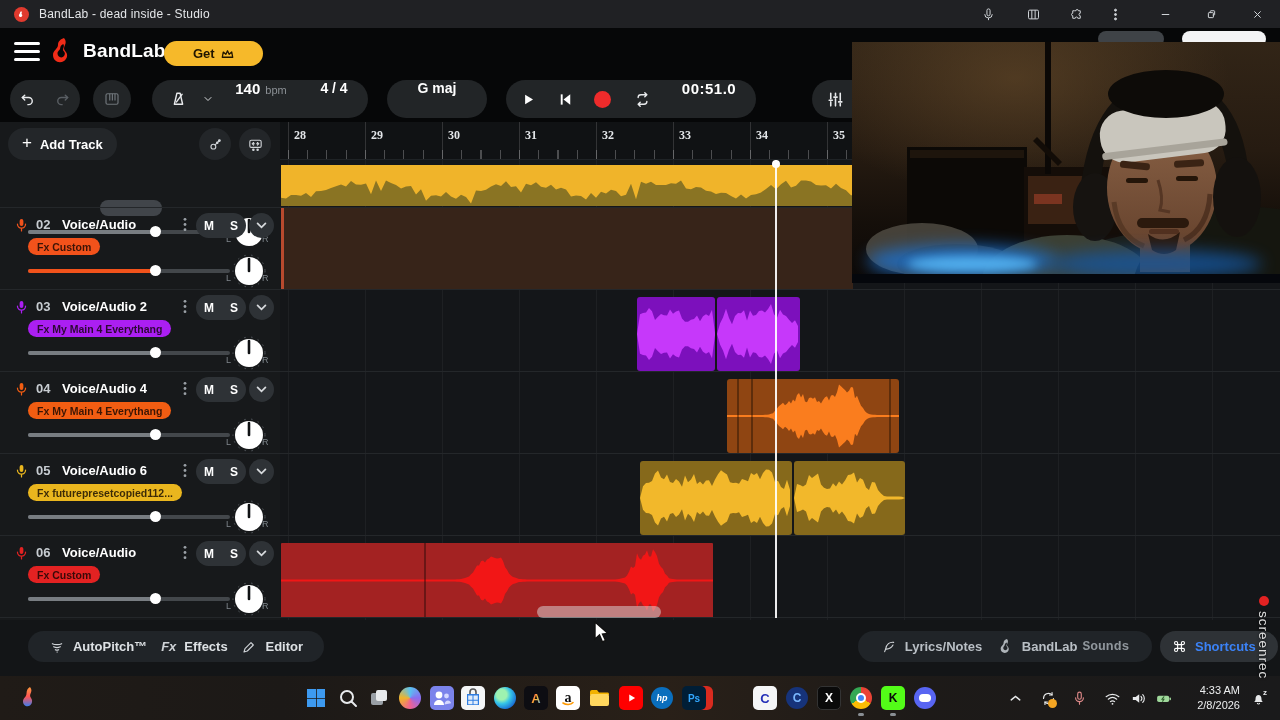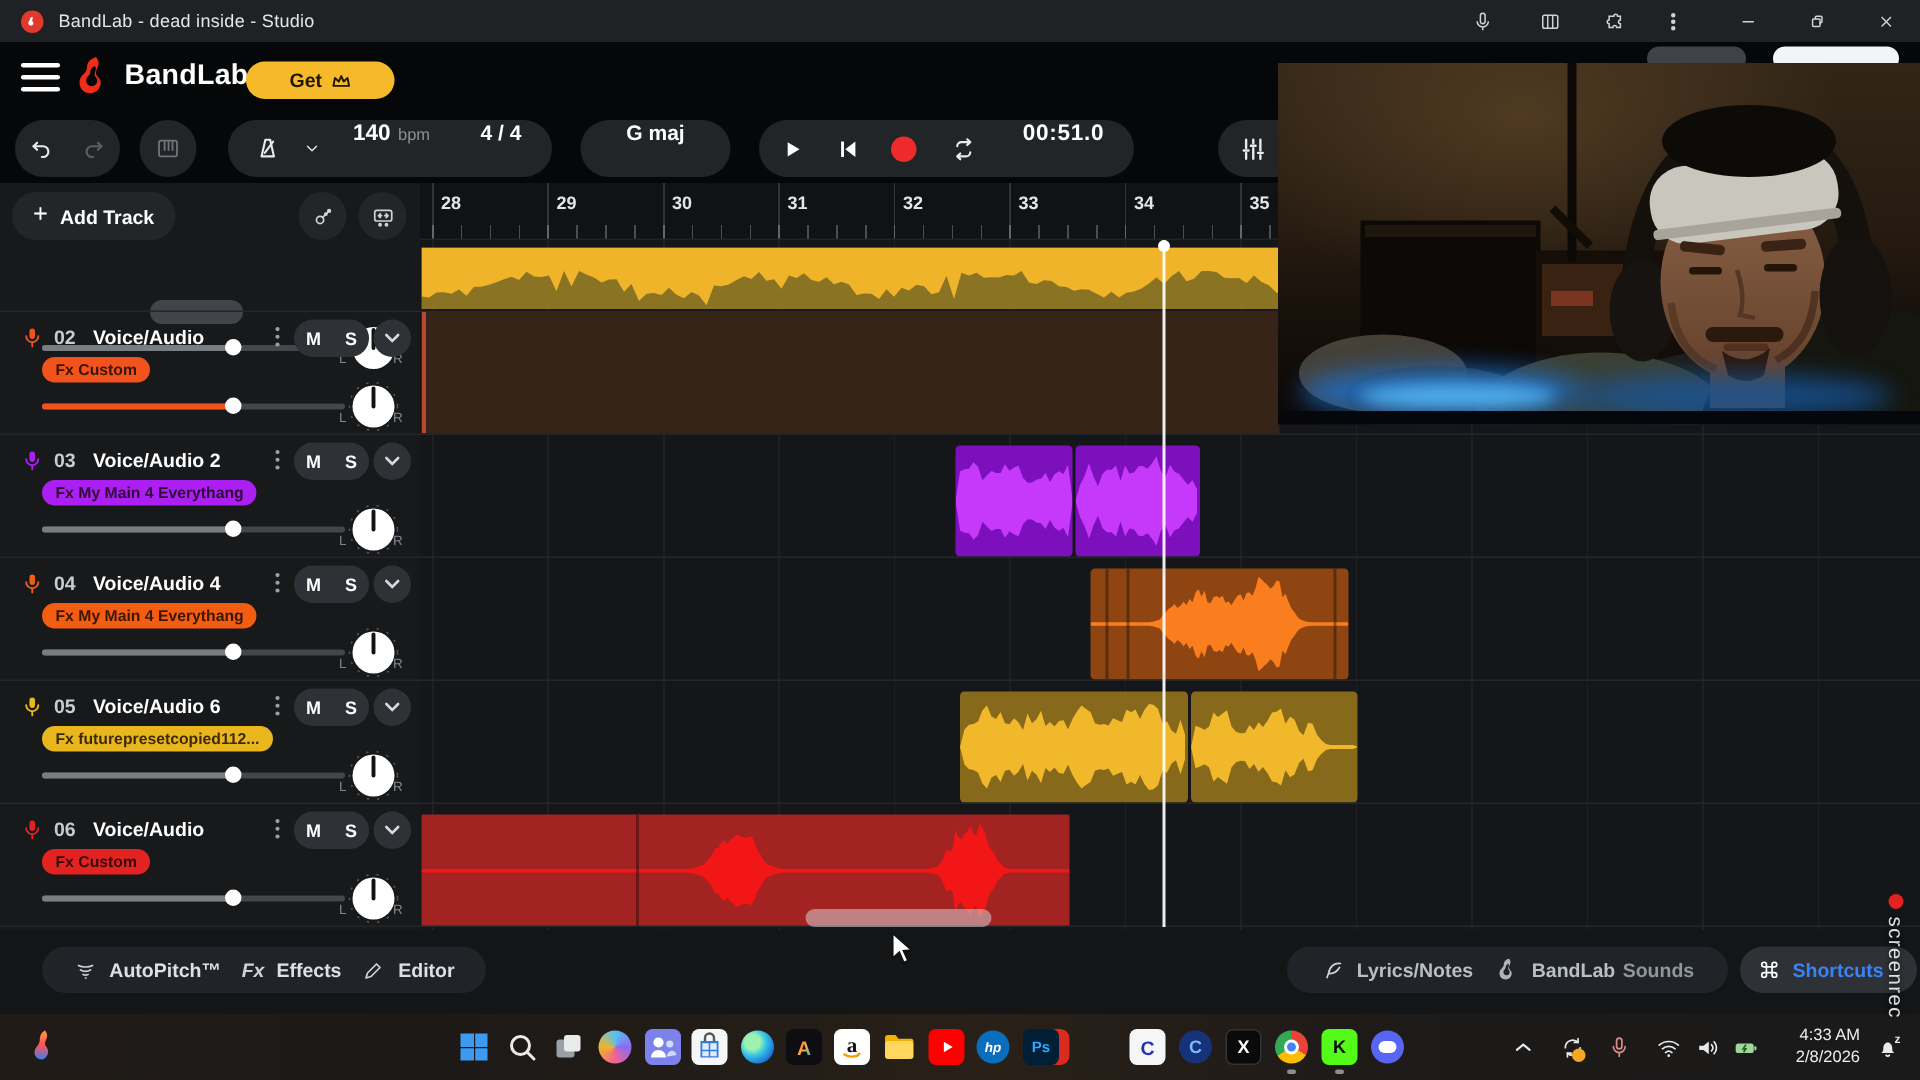--- a/index.html
+++ b/index.html
@@ -59,40 +59,40 @@
   .chevbtn svg { width:11px; height:7px; stroke:#d7dadd; stroke-width:2; fill:none; stroke-linecap:round; }
   .fxpill { position:absolute; left:28px; top:31px; height:17px; padding:0 9px; border-radius:9px; display:flex; align-items:center; color:rgba(10,2,0,.78); font-size:10.5px; font-weight:700; white-space:nowrap; }
   .slider { position:absolute; left:28px; top:62px; width:202px; height:4px; background:#43474b; border-radius:2px; }
   .slider .fill { position:absolute; left:0; top:0; height:4px; width:128px; border-radius:2px; }
   .slider .thumb { position:absolute; left:122px; top:-4px; width:11px; height:11px; background:#fff; border-radius:50%; }
   .knob { position:absolute; left:232px; top:47px; width:34px; height:34px; }
   .panlbl { position:absolute; top:66px; color:#7f868c; font-size:9px; }
   .pl { left:226px; } .pr { left:262px; }
 
   
-  #arrange { position:absolute; left:280px; top:122px; width:1000px; height:498px; background:#141619; }
+  #arrange { position:absolute; left:280px; top:122px; width:1000px; height:498px; background:#141619;font-family:Liberation Serif, serif; }
   #ruler { position:absolute; left:0; top:0; width:1000px; height:38px; background:#101214;
            border-bottom:1px solid #1f2326; }
   #ruler .barlines { position:absolute; inset:0; background:repeating-linear-gradient(90deg, rgba(255,255,255,.14) 0 1px, transparent 1px 77px); background-position-x:8px; }
   #ruler .ticks { position:absolute; left:0; bottom:0; width:100%; height:9px; background:repeating-linear-gradient(90deg, rgba(255,255,255,.25) 0 1px, transparent 1px 19.25px); background-position-x:8px; }
   .barnum { position:absolute; top:6px; color:#e3e6e9; font-size:12px; font-weight:700; }
   #grid { position:absolute; left:0; top:38px; width:1000px; height:460px; background:repeating-linear-gradient(90deg, rgba(255,255,255,.045) 0 1px, transparent 1px 77px); background-position-x:8px; }
   .clip { position:absolute; overflow:hidden; }
   .clip svg { position:absolute; left:0; top:0; }
   #playhead { position:absolute; left:495px; top:38px; width:2px; height:458px; background:rgba(255,255,255,.92); z-index:8; }
   #playhead .dot { position:absolute; left:-3px; top:0px; width:8px; height:8px; border-radius:50%; background:#fff; }
   #hscroll { position:absolute; left:257px; top:484px; width:124px; height:12px; background:rgba(222,222,224,.5); border-radius:6px; z-index:9; }
 
   
   #dock { position:absolute; left:0; top:620px; width:1280px; height:56px; background:#131517; }
   .dockpill { position:absolute; top:11px; height:31px; background:#202428; border-radius:16px; display:flex; align-items:center; color:#dde1e4; font-size:13px; font-weight:700; }
   .dockitem { display:flex; align-items:center; gap:8px; }
   .dockitem svg { width:16px; height:16px; stroke:#cfd3d7; fill:none; stroke-width:1.7; stroke-linecap:round; stroke-linejoin:round; }
   .fxglyph { font-style:italic; font-weight:700; color:#cfd3d7; font-size:13px; }
-  .gray1 { color:#b9bfc5; } .gray2 { color:#8f969c; }
+  .gray1 { color:#b9bfc5; } .gray2 { color:#8f969c;font-family:Liberation Mono, monospace; }
 
   
   #taskbar { position:absolute; left:0; top:676px; width:1280px; height:44px;
     background:linear-gradient(90deg,#201b17 0%,#1c1917 22%,#292018 52%,#1d1a18 72%,#1a1a1b 100%); }
   .tbi { position:absolute; top:10px; width:24px; height:24px; border-radius:5px; display:flex; align-items:center; justify-content:center; font-weight:700; }
   .tray { position:absolute; top:10px; height:24px; display:flex; align-items:center; justify-content:center; }
   .tray svg { width:17px; height:17px; stroke:#e7e9ea; fill:none; stroke-width:1.6; stroke-linecap:round; }
   #clock { position:absolute; left:1168px; top:7px; width:72px; text-align:right; color:#eceeef; font-size:11px; line-height:15px; }
   .rundot { position:absolute; top:37px; width:6px; height:3px; border-radius:2px; background:#8a8f94; }
 

